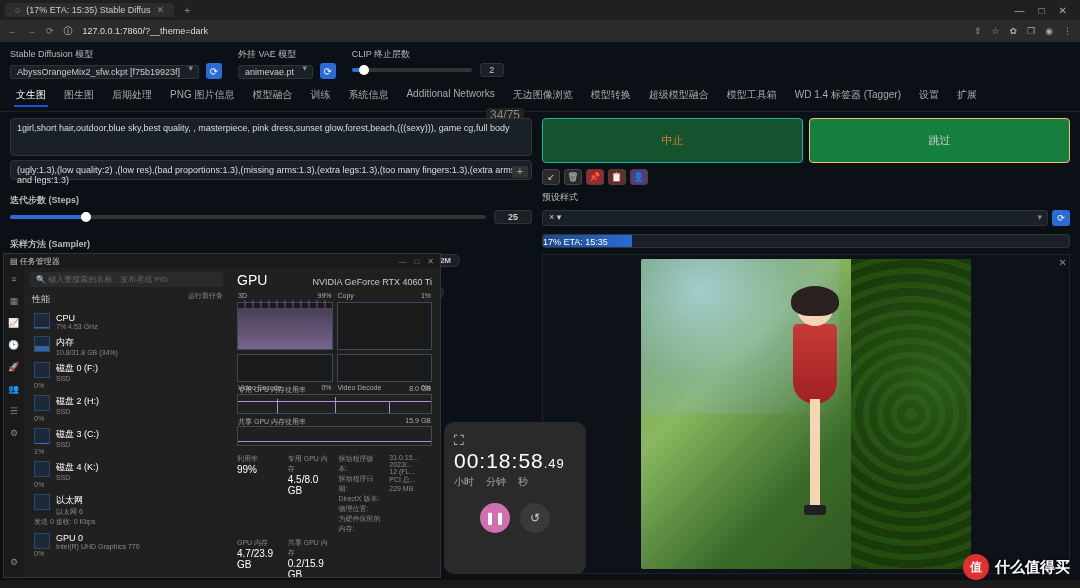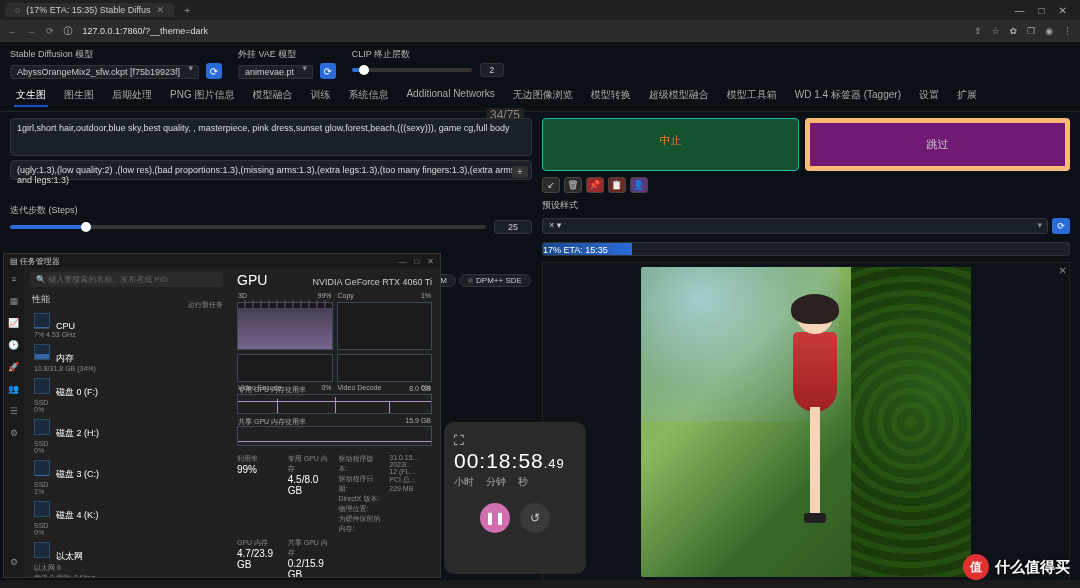--- a/index.html
+++ b/index.html
@@ -28,31 +28,31 @@
 .tabs .t { padding: 3px 2px; }
 .tabs .t.active { color: #fff; border-bottom: 2px solid #1d4ed8; }
 .main { display: flex; gap: 10px; padding: 6px 10px; }
 .left { flex: 0 0 522px; position: relative; }
 .right { flex: 1; }
 .txtarea { background: #1a2028; border: 1px solid #333; border-radius: 4px; padding: 4px 6px; font-size: 9px; color: #ddd; position: relative; }
 .txtarea.pos { height: 38px; }
 .txtarea.neg { height: 20px; margin-top: 4px; }
 .counter { position: absolute; top: -10px; right: 8px; background: #222; padding: 0 4px; font-size: 12px; color: #888; border-radius: 2px; text-decoration: underline; }
 .addbtn { position: absolute; right: 4px; bottom: 2px; background: #333; width: 16px; height: 12px; border-radius: 3px; font-size: 10px; text-align: center; color: #aaa; }
-.section { margin-top: 24px; }
+.section { margin-top: 14px; font-weight: bold; }
 .sectlabel { font-size: 9px; color: #bbb; margin-bottom: 3px; }
 .samplers { display: flex; flex-wrap: wrap; gap: 3px; }
 .samp { background: #1a2028; border: 1px solid #333; border-radius: 10px; padding: 1px 8px; font-size: 8px; color: #ccc; }
 .samp.sel { background: #2a3f5a; }
 .samp .dot { display: inline-block; width: 5px; height: 5px; border-radius: 50%; background: #444; margin-right: 3px; vertical-align: middle; }
 .samp.sel .dot { background: #4a9eff; }
 .bigbtn { flex: 1; padding: 14px 0; text-align: center; border-radius: 4px; font-size: 11px; }
 .btnrow { display: flex; gap: 6px; margin-bottom: 6px; }
 .btn-orange { background: #14532d; border: 1px solid #14b8a6; color: #e58128; }
-.btn-gray { background: #701a75; border: 5px solid #fdba74; color: #ccc; }
+.btn-gray { background: #15803d; border: 1px solid #fdba74; color: #ccc; }
 .iconrow { display: flex; gap: 4px; }
 .iconbtn { width: 18px; height: 16px; background: #2a2a2a; border: 1px solid #444; border-radius: 3px; font-size: 9px; display: flex; align-items: center; justify-content: center; }
 .iconbtn.red { background: #9a2a2a; }
 .iconbtn.darkred { background: #6a2a2a; }
 .iconbtn.purp { background: #5a3a7a; }
 .progress { height: 14px; background: #1a2028; border: 1px solid #333; border-radius: 3px; position: relative; margin-top: 8px; overflow: hidden; }
 .progress .pfill { position: absolute; height: 100%; background: linear-gradient(90deg, #1a4a8a, #2a6bd8); }
 .progress .ptxt { position: absolute; width: 100%; font-size: 9px; color: #fff; line-height: 14px; }
 .imgview { margin-top: 6px; background: #0d1218; border: 1px solid #222; height: 320px; position: relative; display: flex; align-items: center; justify-content: center; }
 .imgview .closex { position: absolute; top: 2px; right: 2px; color: #888; }
@@ -74,21 +74,21 @@
 .taskmgr { position: absolute; left: 3px; top: 253px; width: 438px; height: 325px; background: #202020; border: 1px solid #333; display: flex; }
 .tm-title { position: absolute; top: 0; left: 0; right: 0; height: 14px; background: #1a1a1a; display: flex; align-items: center; padding: 0 6px; font-size: 8px; }
 .tm-title .wc { margin-left: auto; display: flex; gap: 8px; color: #888; }
 .tm-side { width: 20px; background: #1a1a1a; padding-top: 20px; display: flex; flex-direction: column; gap: 10px; align-items: center; }
 .tm-side .si { width: 12px; height: 12px; color: #888; font-size: 9px; text-align: center; }
 .tm-side .si.active { color: #4a9eff; }
 .tm-left { width: 205px; padding: 18px 6px 6px 6px; overflow: hidden; }
 .tm-search { background: #2a2a2a; padding: 2px 6px; font-size: 8px; color: #666; border-radius: 3px; margin-bottom: 4px; }
 .tm-label { font-size: 9px; color: #ccc; margin: 2px 0 4px 2px; }
 .perfrow { padding: 3px 4px; border-radius: 3px; }
-.perfrow .name { font-size: 9px; color: #fff; margin-top: 8px; }
+.perfrow .name { font-size: 9px; color: #fff; }
 .perfrow .sub { font-size: 7px; color: #888; }
 .minigraph { width: 16px; height: 16px; background: #1a2a3a; float: left; margin-right: 6px; border: 1px solid #2a4a6a; position: relative; }
 .minigraph .mfill { position: absolute; bottom: 0; left: 0; right: 0; background: #4a9eff; opacity: 0.5; }
 .tm-right { flex: 1; padding: 18px 8px 6px 8px; overflow: hidden; }
 .gpu-title { display: flex; justify-content: space-between; align-items: baseline; }
 .gpu-title .big { font-size: 14px; color: #fff; }
 .gpu-title .model { font-size: 9px; color: #ccc; }
 .graphgrid { display: grid; grid-template-columns: 1fr 1fr; gap: 4px; margin-top: 4px; }
 .graph { border: 1px solid #3a4a5a; height: 48px; position: relative; background: #1a1a1a; }
 .graph .glabel { position: absolute; top: -11px; left: 0; font-size: 7px; color: #aaa; }
@@ -308,21 +308,21 @@
     <div class="si active">📈</div>
     <div class="si">🕑</div>
     <div class="si">🚀</div>
     <div class="si">👥</div>
     <div class="si">☰</div>
     <div class="si">⚙</div>
     <div class="si" style="margin-top:auto;margin-bottom:8px">⚙</div>
   </div>
   <div class="tm-left">
     <div class="tm-search">🔍 <span>键入要搜索的名称、发布者或 PID</span></div>
-    <div style="display:flex;justify-content:space-between;align-items:flex-end">
+    <div style="display:flex;justify-content:space-between;align-items:flex-start">
       <div class="tm-label">性能</div>
       <div style="font-size:7px;color:#888">运行新任务</div>
     </div>
     <div id="perflist">
         <div class="perfrow">
           <div class="minigraph">
             <div class="mfill" style="height:7%"></div>
           </div>
           <div class="name">CPU</div>
           <div class="sub">7%  4.53 GHz</div>

